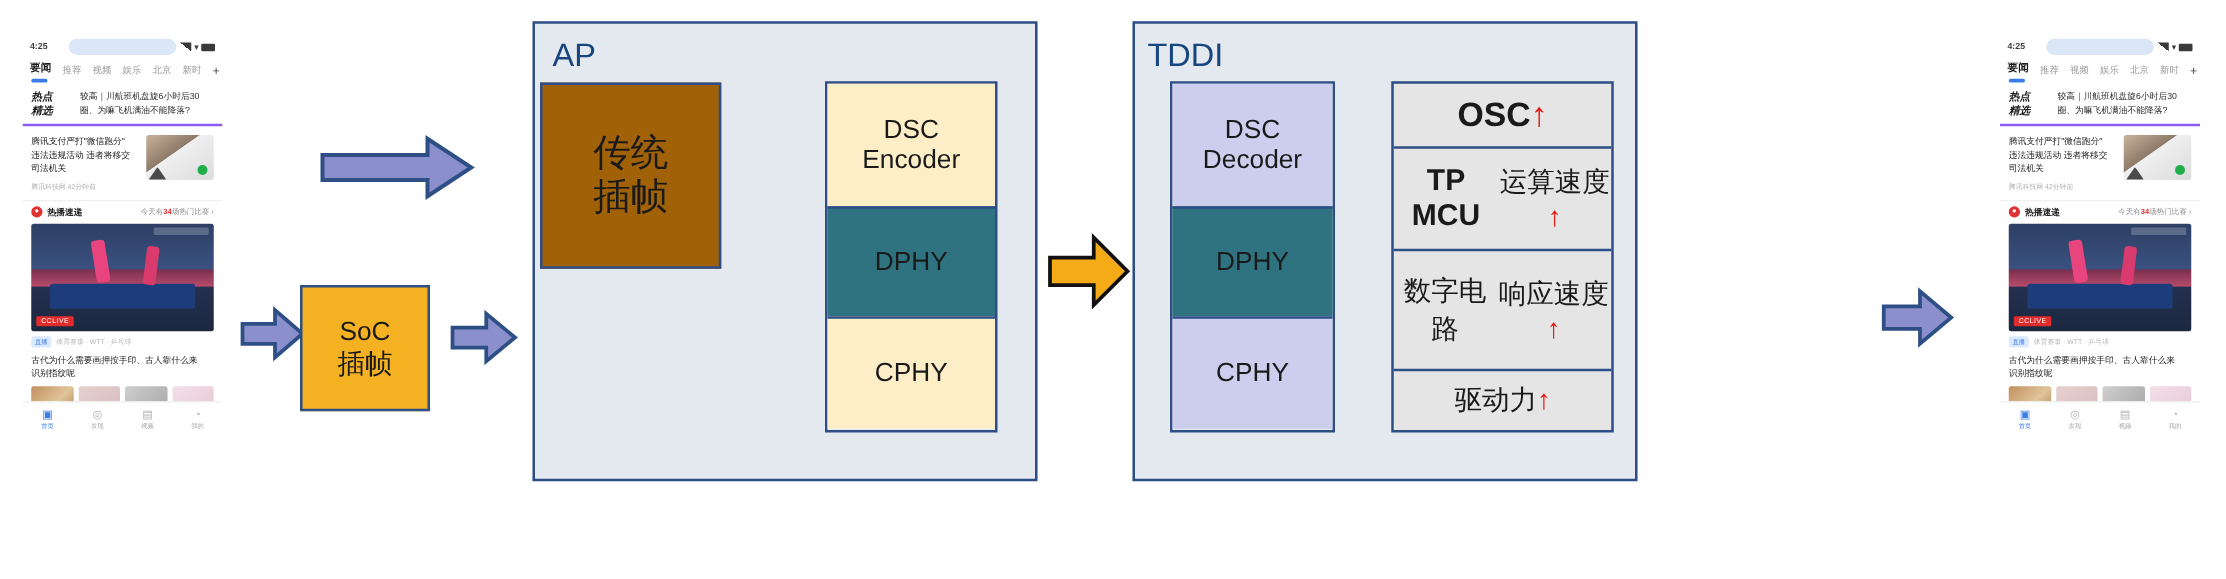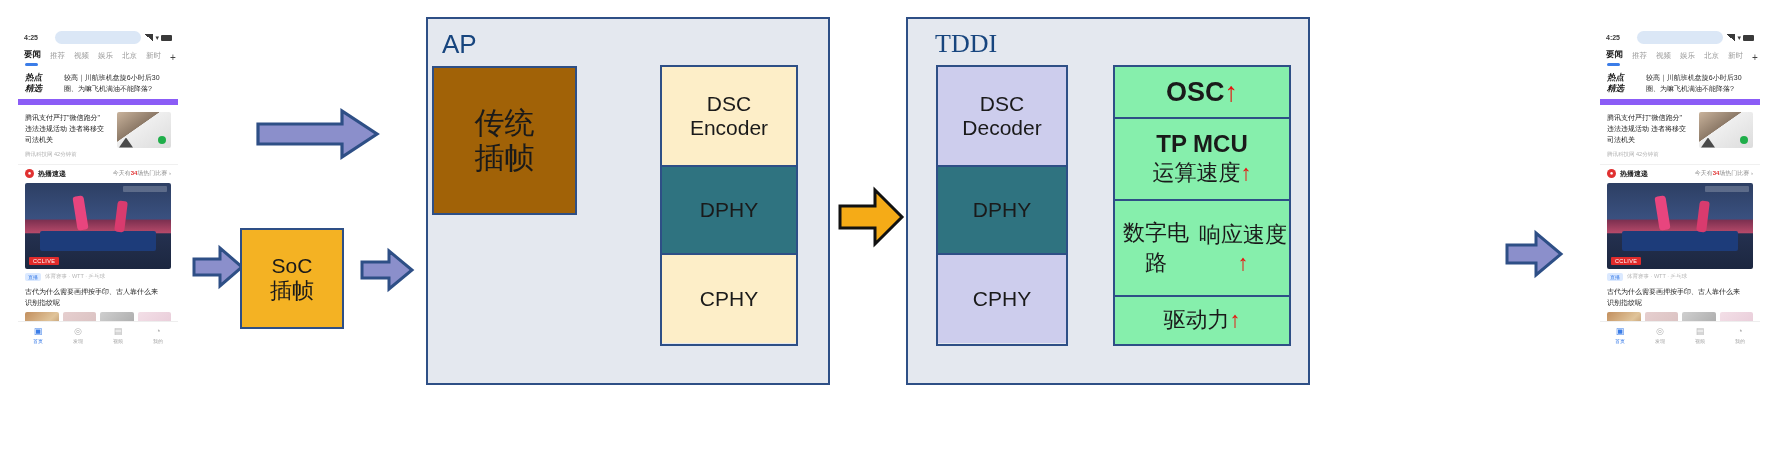--- a/index.html
+++ b/index.html
@@ -38,21 +38,21 @@
 
   .ph-tabs{
     display:flex;align-items:flex-end;gap:9px;padding:4px 6px 0 6px;
     font-size:7.5px;color:#9a9a9a;white-space:nowrap;
   }
   .ph-tabs .t0{color:#1b1b1b;font-weight:bold;font-size:8.5px;}
   .ph-tabs .plus{margin-left:auto;color:#444;font-size:10px;line-height:7px;}
   .ph-tabline{width:13px;height:2.5px;background:#3b7de8;border-radius:2px;margin:2px 0 0 7px;}
 
   .ph-hotblock{
-    display:flex;gap:22px;padding:6px 7px 5px 7px;border-bottom:6px solid #8b5cf6;
+    display:flex;gap:22px;padding:6px 7px 5px 7px;border-bottom:2px solid #8b5cf6;
   }
   .ph-hotlabel{font-size:8.5px;font-weight:bold;color:#1b1b1b;font-style:italic;line-height:11px;}
   .ph-hottext{font-size:7px;color:#2b2b2b;line-height:11px;flex:1;}
 
   .ph-art{display:flex;gap:6px;padding:7px 7px 4px 7px;}
   .ph-art-txt{flex:1;font-size:7px;color:#1b1b1b;line-height:11px;}
   .ph-art-meta{font-size:5.5px;color:#b0b0b0;margin-top:4px;}
   .ph-art-img{
     width:54px;height:36px;flex:none;border-radius:2px;
     background:linear-gradient(145deg,#c9b39c 0%,#8d7a68 40%,#efefef 41%,#dcdcdc 100%);
@@ -138,21 +138,21 @@
   .lbl-osc{font-size:27px;color:#1a1a1a;font-weight:bold;}
   .lbl-tp{font-size:24px;color:#1a1a1a;font-weight:bold;}
   .up{color:#e8130f;font-weight:bold;}
 
   .stackwrap{position:absolute;border:2.5px solid #2e4f86;box-sizing:border-box;}
   .stackwrap .seg{
     box-sizing:border-box;display:flex;align-items:center;justify-content:center;text-align:center;
   }
   .seg-div{border-top:2.5px solid #2e4f86;}
 
-  .featcol{position:absolute;border:2.5px solid #2e4f86;box-sizing:border-box;background:#86efac;}
+  .featcol{position:absolute;border:2.5px solid #2e4f86;box-sizing:border-box;background:#e5e5e5;}
   .featcol .fseg{box-sizing:border-box;display:flex;align-items:center;justify-content:center;text-align:center;}
 </style>
 </head>
 <body>
 
 <div class="stage">
 
   <div class="abs phone" id="phone-left" style="left:18px;top:30px;width:160px;height:318px;">
   <div class="ph-status">
     <div class="ph-notch"></div>
@@ -292,21 +292,21 @@
     </div>
   </div>
 
   <div class="arrow" style="left:837px;top:186px;">
     <svg width="68" height="62" viewBox="0 0 68 62">
       <path d="M3,20 L38,20 L38,4 L65,31 L38,58 L38,42 L3,42 Z" fill="#f5ab17" stroke="#111111" stroke-width="3" stroke-linejoin="miter"></path>
     </svg>
   </div>
 
   <div class="abs container-box" style="left:906px;top:17px;width:404px;height:368px;">
-    <div class="container-title" style="left:27px;top:10px;font-family:Liberation Serif, serif;">TDDI</div>
+    <div class="container-title" style="left:10px;top:10px;">TDDI</div>
   </div>
 
   <div class="stackwrap" style="left:936px;top:65px;width:132px;height:281px;">
     <div class="seg lav-fill" style="height:98px;flex-direction:column;">
       <span class="lbl-en">DSC</span>
       <span class="lbl-en">Decoder</span>
     </div>
     <div class="seg dphy-fill seg-div" style="height:88px;">
       <span class="lbl-en">DPHY</span>
     </div>
@@ -315,21 +315,21 @@
     </div>
   </div>
 
   <div class="featcol" style="left:1113px;top:65px;width:178px;height:281px;">
 
     <div class="fseg" style="height:50px;">
       <span class="lbl-osc">OSC</span>
         <span class="up lbl-osc">↑</span>
     </div>
 
-    <div class="fseg seg-div" style="height:82px;flex-direction:column;">
+    <div class="fseg seg-div" style="height:82px;flex-direction:row;">
       <span class="lbl-tp">TP MCU</span>
       <span style="display:block;">
         <span class="lbl-cn-s">运算速度</span><span class="up lbl-cn-s">↑</span>
       </span>
     </div>
 
     <div class="fseg seg-div" style="height:96px;flex-direction:row;justify-content:space-between;">
       <span class="lbl-cn-s">数字电路</span>
       <span style="display:block;">
         <span class="lbl-cn-s">响应速度</span><span class="up lbl-cn-s">↑</span>

